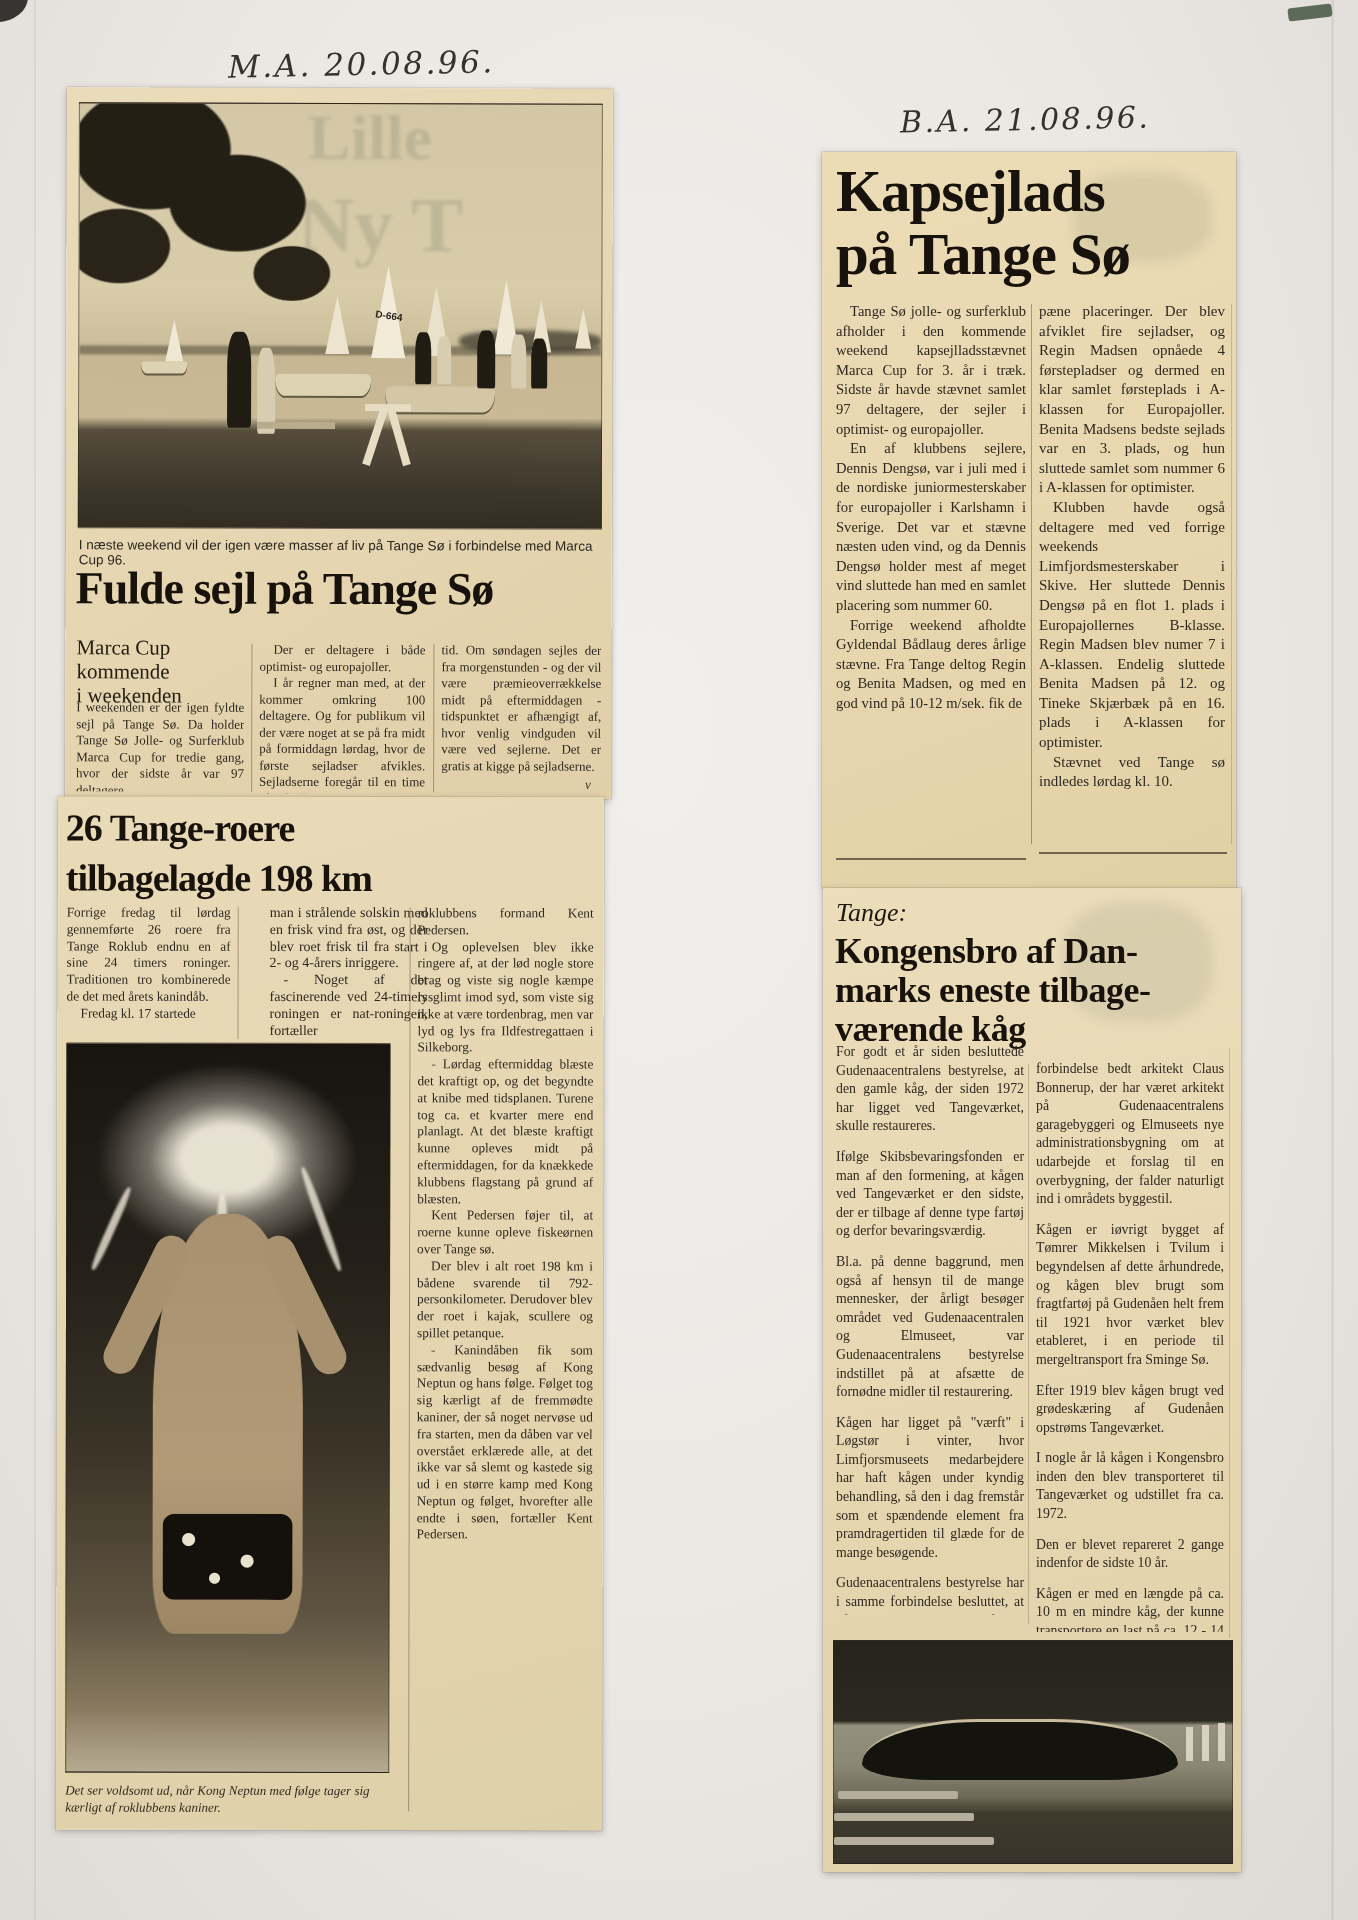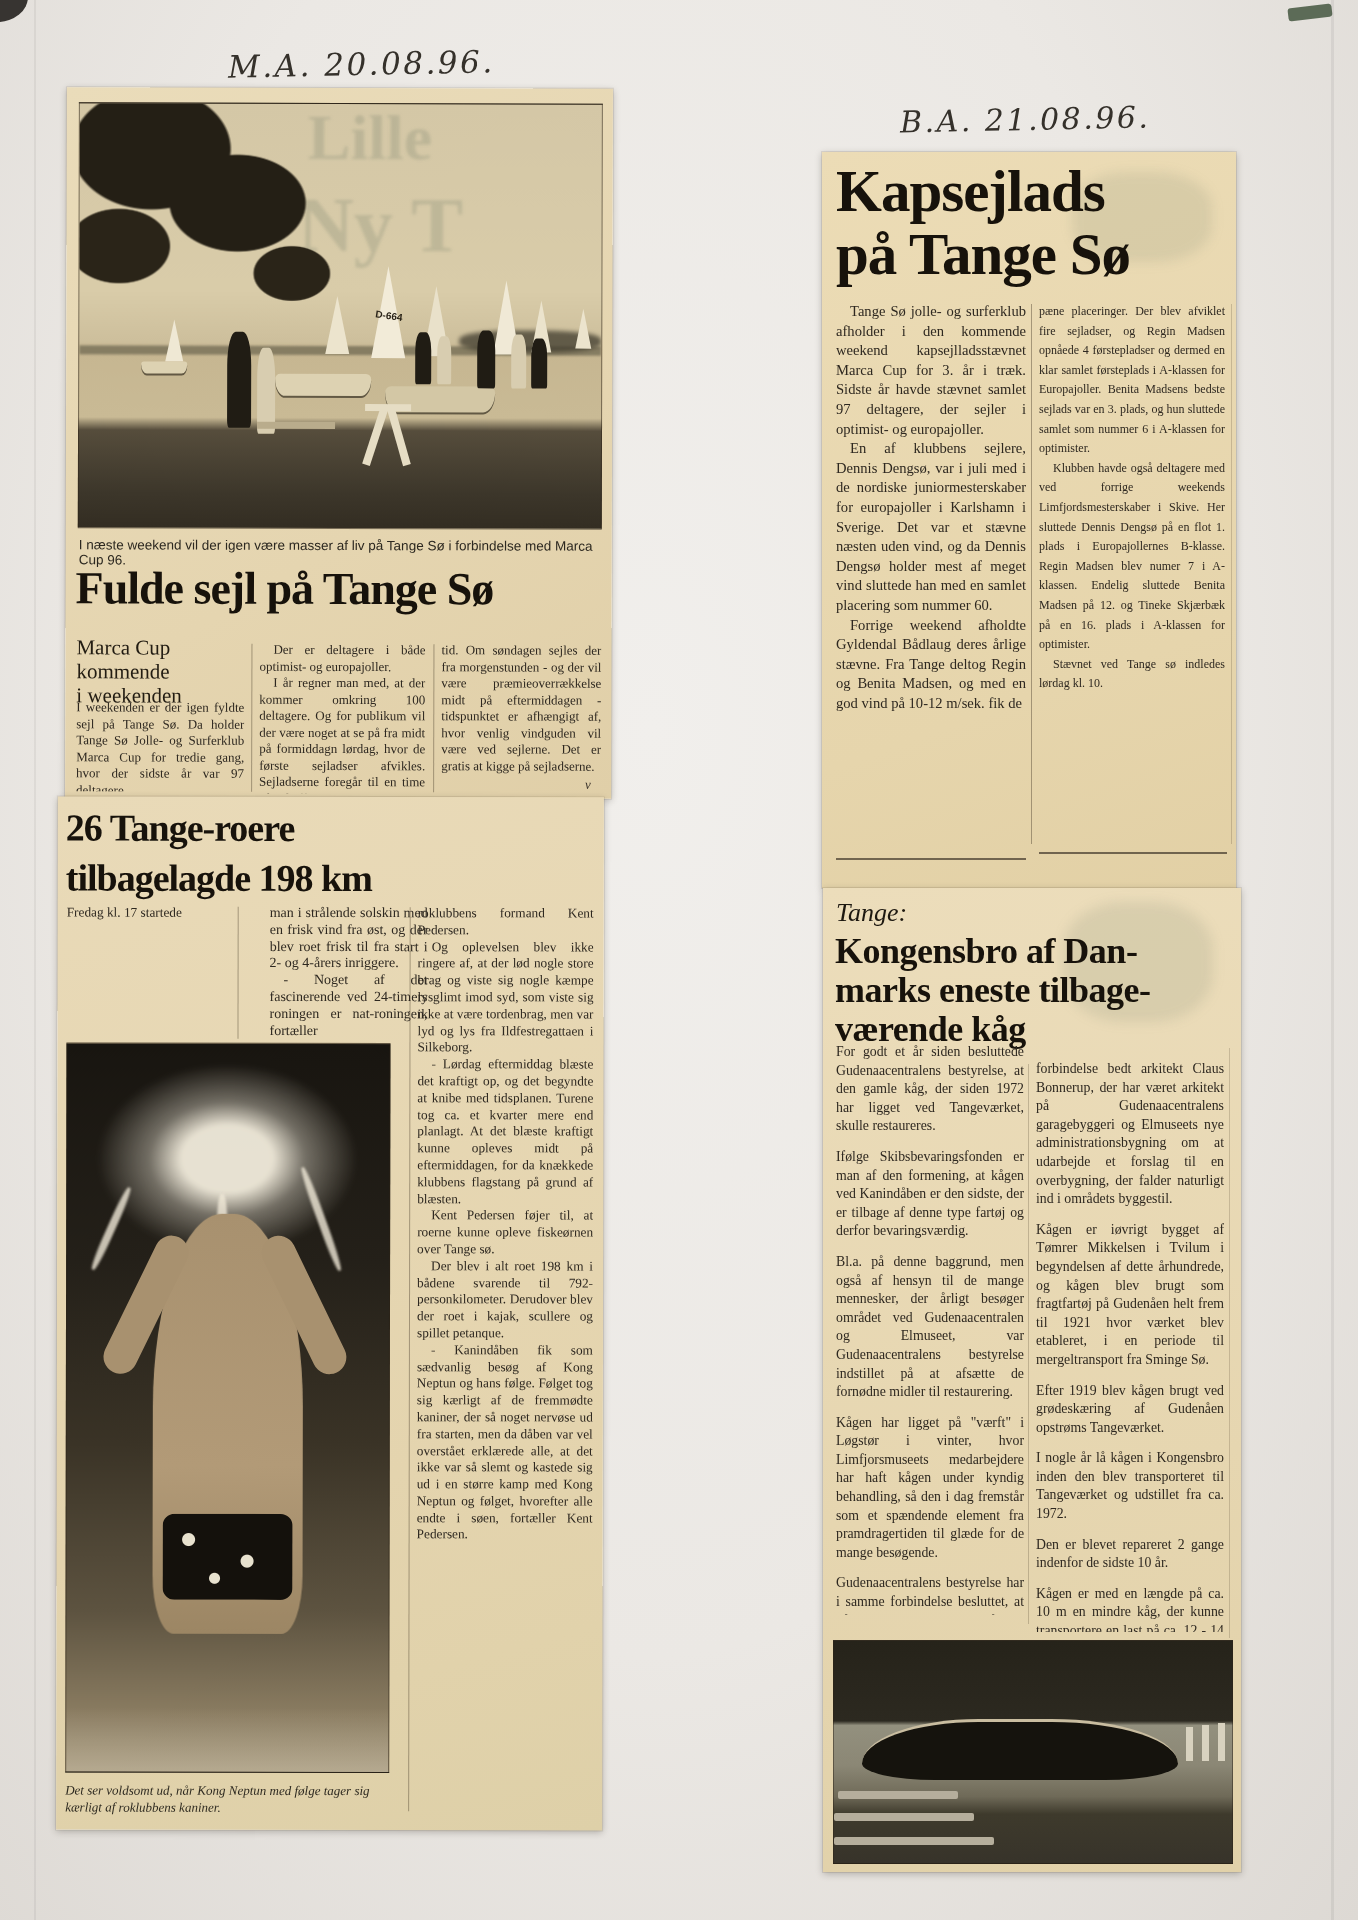--- a/index.html
+++ b/index.html
@@ -176,37 +176,38 @@
     <div class="headline" style="left:14px; top:8px; width:396px; font-size:59px; line-height:63px;">
       <span>Kapsejlads</span><br>
       <span>på Tange Sø</span>
     </div>
     <div class="cols indent-all" style="left:14px; top:150px; width:190px; height:548px; font-size:14.6px; line-height:19.6px;">
         <p>Tange Sø jolle- og surferklub afholder i den kommende weekend kapsejlladsstævnet Marca Cup for 3. år i træk. Sidste år havde stævnet samlet 97 deltagere, der sejler i optimist- og europajoller.</p>
         <p>En af klubbens sejlere, Dennis Dengsø, var i juli med i de nordiske juniormesterskaber for europajoller i Karlshamn i Sverige. Det var et stævne næsten uden vind, og da Dennis Dengsø holder mest af meget vind sluttede han med en samlet placering som nummer 60.</p>
         <p>Forrige weekend afholdte Gyldendal Bådlaug deres årlige stævne. Fra Tange deltog Regin og Benita Madsen, og med en god vind på 10-12 m/sek. fik de</p>
       </div>
     <div class="vrule" style="left:209px; top:152px; height:540px;"></div>
-    <div class="cols indented" style="left:217px; top:150px; width:186px; height:548px; font-size:12px; line-height:19.6px;">
+    <div class="cols indented" style="left:217px; top:150px; width:186px; height:548px; font-size:15px; line-height:19.6px;">
         <p>pæne placeringer. Der blev afviklet fire sejladser, og Regin Madsen opnåede 4 førstepladser og dermed en klar samlet førsteplads i A-klassen for Europajoller. Benita Madsens bedste sejlads var en 3. plads, og hun sluttede samlet som nummer 6 i A-klassen for optimister.</p>
         <p>Klubben havde også deltagere med ved forrige weekends Limfjordsmesterskaber i Skive. Her sluttede Dennis Dengsø på en flot 1. plads i Europajollernes B-klasse. Regin Madsen blev numer 7 i A-klassen. Endelig sluttede Benita Madsen på 12. og Tineke Skjærbæk på en 16. plads i A-klassen for optimister.</p>
         <p>Stævnet ved Tange sø indledes lørdag kl. 10.</p>
       </div>
     <div class="vrule" style="left:409px; top:152px; height:540px; opacity:.5;"></div>
     <div class="hrule" style="left:14px; top:706px; width:190px;"></div>
     <div class="hrule" style="left:217px; top:700px; width:188px;"></div>
   </div>
 
   <div class="clip clip3">
     <div class="headline" style="left:8px; top:6px; width:532px; font-size:38px; line-height:50px;">
       <span>26 Tange-roere</span><br>
       <span>tilbagelagde 198 km</span>
     </div>
 
     <div class="cols indented" style="left:9px; top:108px; width:164px; height:138px; font-size:13.3px; line-height:16.8px;">
+        <p>Forrige fredag til lørdag gennemførte 26 roere fra Tange Roklub endnu en af sine 24 timers roninger. Traditionen tro kombinerede de det med årets kanindåb.</p>
         <p>Fredag kl. 17 startede</p>
       </div>
     <div class="vrule" style="left:180px; top:110px; height:132px;"></div>
     <div class="cols indented" style="left:188px; top:108px; width:158px; height:138px; font-size:14px; line-height:16.8px;margin-left:24px;">
         <p>man i strålende solskin med en frisk vind fra øst, og der blev roet frisk til fra start i 2- og 4-årers inriggere.</p>
         <p>- Noget af det fascinerende ved 24-timers roningen er nat-roningen, fortæller</p>
       </div>
     <div class="vrule" style="left:352px; top:110px; height:904px;"></div>
     <div class="cols indented" style="left:360px; top:108px; width:176px; height:908px; font-size:13.3px; line-height:16.8px;">
         <p>roklubbens formand Kent Pedersen.</p>
@@ -236,21 +237,21 @@
     <div class="ghost-blob" style="left:240px; top:14px; width:150px; height:120px;"></div>
     <div class="kicker" style="left:13px; top:10px; font-size:26px;">Tange:</div>
     <div class="headline" style="left:12px; top:44px; width:400px; font-size:36px; line-height:39px; letter-spacing:-.5px;">
       <span>Kongensbro af Dan-</span><br>
       <span>marks eneste tilbage-</span><br>
       <span>værende kåg</span>
     </div>
 
     <div class="cols spaced" style="left:13px; top:155px; width:188px; height:572px; font-size:13.8px; line-height:18.6px;">
         <p>For godt et år siden besluttede Gudenaacentralens bestyrelse, at den gamle kåg, der siden 1972 har ligget ved Tangeværket, skulle restaureres.</p>
-        <p>Ifølge Skibsbevaringsfonden er man af den formening, at kågen ved Kanindåben er den sidste, der er tilbage af denne type fartøj og derfor bevaringsværdig.</p>
+        <p>Ifølge Skibsbevaringsfonden er man af den formening, at kågen ved Tangeværket er den sidste, der er tilbage af denne type fartøj og derfor bevaringsværdig.</p>
         <p>Bl.a. på denne baggrund, men også af hensyn til de mange mennesker, der årligt besøger området ved Gudenaacentralen og Elmuseet, var Gudenaacentralens bestyrelse indstillet på at afsætte de fornødne midler til restaurering.</p>
         <p>Kågen har ligget på "værft" i Løgstør i vinter, hvor Limfjorsmuseets medarbejdere har haft kågen under kyndig behandling, så den i dag fremstår som et spændende element fra pramdragertiden til glæde for de mange besøgende.</p>
         <p>Gudenaacentralens bestyrelse har i samme forbindelse besluttet, at kågen skal overdækkes, så den bliver bedre beskyttet mod vind og vejr. Man har i den</p>
       </div>
     <div class="vrule" style="left:205px; top:176px; height:560px; opacity:.6;"></div>
     <div class="cols spaced" style="left:213px; top:172px; width:188px; height:572px; font-size:13.8px; line-height:18.6px;">
         <p>forbindelse bedt arkitekt Claus Bonnerup, der har været arkitekt på Gudenaacentralens garagebyggeri og Elmuseets nye administrationsbygning om at udarbejde et forslag til en overbygning, der falder naturligt ind i områdets byggestil.</p>
         <p>Kågen er iøvrigt bygget af Tømrer Mikkelsen i Tvilum i begyndelsen af dette århundrede, og kågen blev brugt som fragtfartøj på Gudenåen helt frem til 1921 hvor værket blev etableret, i en periode til mergeltransport fra Sminge Sø.</p>
         <p>Efter 1919 blev kågen brugt ved grødeskæring af Gudenåen opstrøms Tangeværket.</p>
         <p>I nogle år lå kågen i Kongensbro inden den blev transporteret til Tangeværket og udstillet fra ca. 1972.</p>

